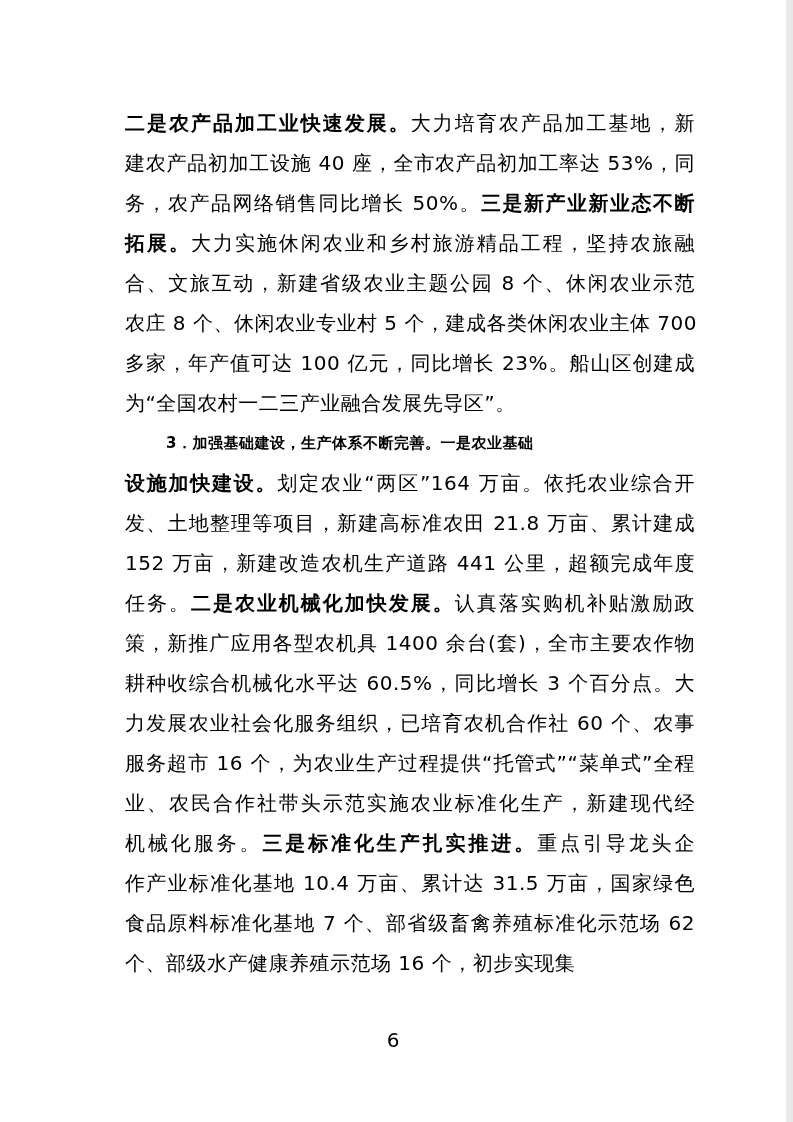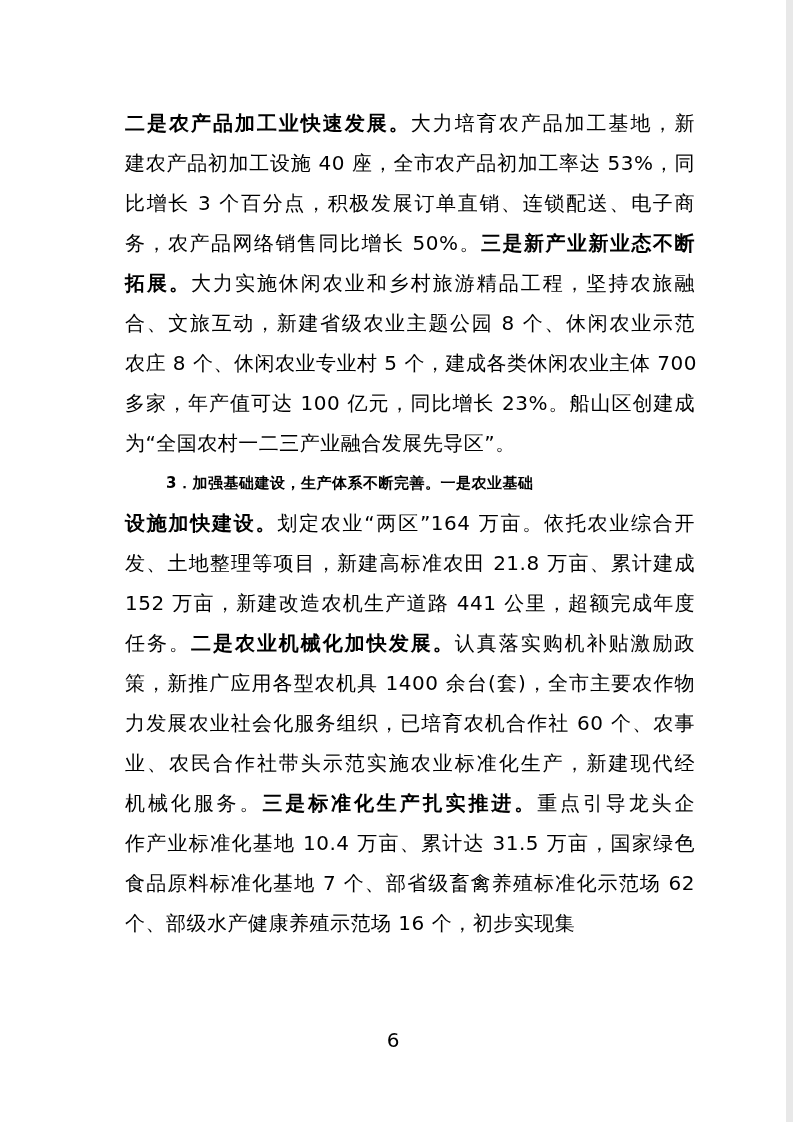--- a/index.html
+++ b/index.html
@@ -58,34 +58,35 @@
     font-family: "DejaVu Sans", sans-serif;
   }
 </style>
 </head>
 <body>
 
 <div class="page">
   <div class="doc-body">
       <div class="line"><span class="seg bold">二是农产品加工业快速发展。</span><span class="seg">大力培育农产品加工基地，新</span></div>
       <div class="line"><span class="seg">建农产品初加工设施 40 座，全市农产品初加工率达 53%，同</span></div>
-      <div class="line"><span class="seg">比增长 3 个百分点，积极发展订单直销、连锁配送、电子商</span></div>
       <div class="line"><span class="seg">务，农产品网络销售同比增长 50%。</span><span class="seg bold">三是新产业新业态不断</span></div>
       <div class="line"><span class="seg bold">拓展。</span><span class="seg">大力实施休闲农业和乡村旅游精品工程，坚持农旅融</span></div>
       <div class="line"><span class="seg">合、文旅互动，新建省级农业主题公园 8 个、休闲农业示范</span></div>
       <div class="line"><span class="seg">农庄 8 个、休闲农业专业村 5 个，建成各类休闲农业主体 700</span></div>
       <div class="line"><span class="seg">多家，年产值可达 100 亿元，同比增长 23%。船山区创建成</span></div>
       <div class="line flush"><span class="seg">为“全国农村一二三产业融合发展先导区”。</span></div>
       <div class="line para-head indent"><span class="seg bold">3．加强基础建设，生产体系不断完善。一是农业基础</span></div>
       <div class="line"><span class="seg bold">设施加快建设。</span><span class="seg">划定农业“两区”164 万亩。依托农业综合开</span></div>
       <div class="line"><span class="seg">发、土地整理等项目，新建高标准农田 21.8 万亩、累计建成</span></div>
       <div class="line"><span class="seg">152 万亩，新建改造农机生产道路 441 公里，超额完成年度</span></div>
       <div class="line"><span class="seg">任务。</span><span class="seg bold">二是农业机械化加快发展。</span><span class="seg">认真落实购机补贴激励政</span></div>
       <div class="line"><span class="seg">策，新推广应用各型农机具 1400 余台(套)，全市主要农作物</span></div>
+      <div class="line"><span class="seg">耕种收综合机械化水平达 60.5%，同比增长 3 个百分点。大</span></div>
       <div class="line"><span class="seg">力发展农业社会化服务组织，已培育农机合作社 60 个、农事</span></div>
+      <div class="line"><span class="seg">服务超市 16 个，为农业生产过程提供“托管式”“菜单式”全程</span></div>
       <div class="line"><span class="seg">业、农民合作社带头示范实施农业标准化生产，新建现代经</span></div>
       <div class="line"><span class="seg">机械化服务。</span><span class="seg bold">三是标准化生产扎实推进。</span><span class="seg">重点引导龙头企</span></div>
       <div class="line"><span class="seg">作产业标准化基地 10.4 万亩、累计达 31.5 万亩，国家绿色</span></div>
       <div class="line"><span class="seg">食品原料标准化基地 7 个、部省级畜禽养殖标准化示范场 62</span></div>
       <div class="line flush"><span class="seg">个、部级水产健康养殖示范场 16 个，初步实现集</span></div>
     </div>
   <div class="page-footer">
     <span>6</span>
   </div>
 </div>

